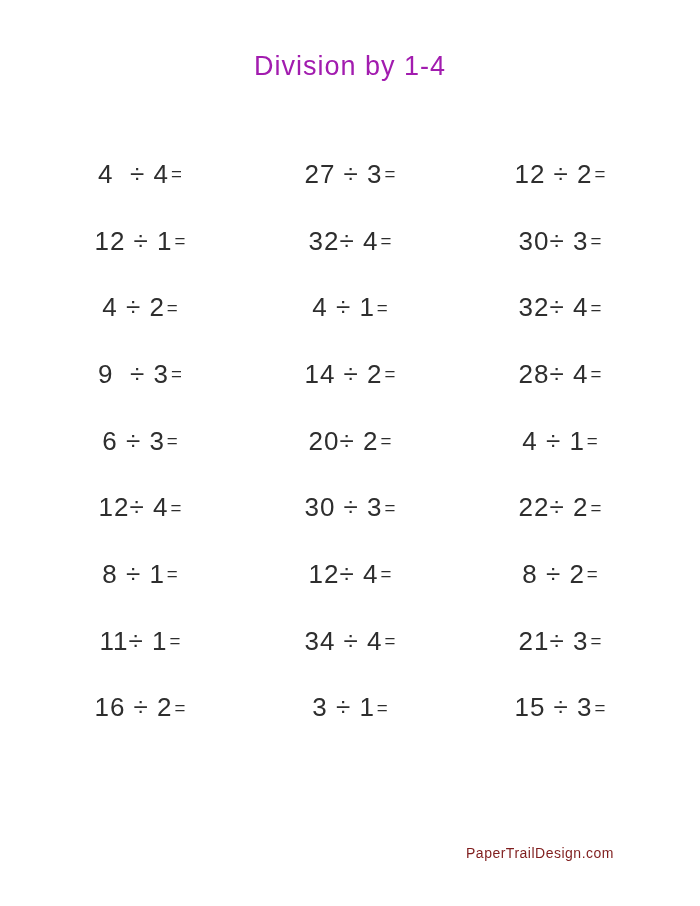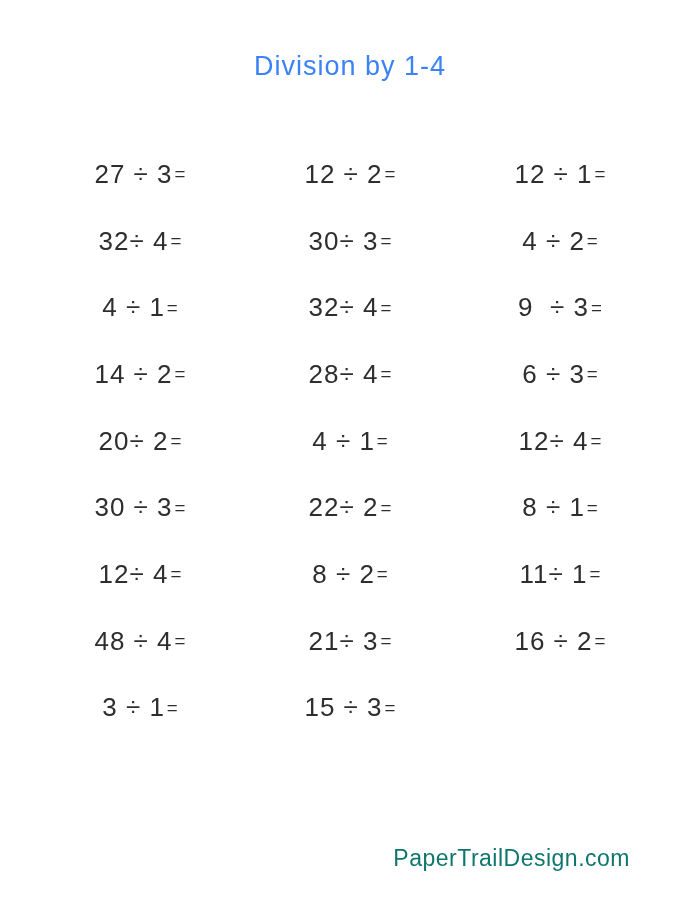--- a/index.html
+++ b/index.html
@@ -15,21 +15,21 @@
   }
   .title {
     position: absolute;
     top: 51px;
     left: 0;
     right: 0;
     text-align: center;
     font-size: 27px;
     font-weight: normal;
     letter-spacing: 1px;
-    color: #3b82f6;
+    color: #a21caf;
   }
   .grid {
     position: absolute;
     top: 141px;
     left: 35px;
     width: 630px;
     display: grid;
     grid-template-columns: repeat(3, 1fr);
     grid-auto-rows: 66.7px;
     align-items: center;
@@ -43,35 +43,36 @@
   .expr { white-space: pre; }
   .eq {
     font-size: 0.72em;
     vertical-align: 0.14em;
     margin-left: 2px;
     letter-spacing: 0;
   }
   .footer {
     position: absolute;
     top: 845px;
-    right: 70px;
-    font-size: 23px;
+    right: 86px;
+    font-size: 14px;
     letter-spacing: 0.5px;
-    color: #0f766e;
+    color: #7f1d1d;
   }
 </style>
 </head>
 <body>
 
 <div class="page">
 
   <h1 class="title">Division by 1-4</h1>
 
   <div class="grid">
 
+    <div class="problem"><span class="expr">4  ÷ 4</span><span class="eq">=</span></div>
     <div class="problem"><span class="expr">27 ÷ 3</span><span class="eq">=</span></div>
     <div class="problem"><span class="expr">12 ÷ 2</span><span class="eq">=</span></div>
 
     <div class="problem"><span class="expr">12 ÷ 1</span><span class="eq">=</span></div>
     <div class="problem"><span class="expr">32÷ 4</span><span class="eq">=</span></div>
     <div class="problem"><span class="expr">30÷ 3</span><span class="eq">=</span></div>
 
     <div class="problem"><span class="expr">4 ÷ 2</span><span class="eq">=</span></div>
     <div class="problem"><span class="expr">4 ÷ 1</span><span class="eq">=</span></div>
     <div class="problem"><span class="expr">32÷ 4</span><span class="eq">=</span></div>
@@ -87,21 +88,21 @@
     <div class="problem"><span class="expr">12÷ 4</span><span class="eq">=</span></div>
     <div class="problem"><span class="expr">30 ÷ 3</span><span class="eq">=</span></div>
 
     <div class="problem"><span class="expr">22÷ 2</span><span class="eq">=</span></div>
     <div class="problem"><span class="expr">8 ÷ 1</span><span class="eq">=</span></div>
     <div class="problem"><span class="expr">12÷ 4</span><span class="eq">=</span></div>
 
     <div class="problem"><span class="expr">8 ÷ 2</span><span class="eq">=</span></div>
     <div class="problem"><span class="expr">11÷ 1</span><span class="eq">=</span></div>
 
-    <div class="problem"><span class="expr">48 ÷ 4</span><span class="eq">=</span></div>
+    <div class="problem"><span class="expr">34 ÷ 4</span><span class="eq">=</span></div>
     <div class="problem"><span class="expr">21÷ 3</span><span class="eq">=</span></div>
     <div class="problem"><span class="expr">16 ÷ 2</span><span class="eq">=</span></div>
 
     <div class="problem"><span class="expr">3 ÷ 1</span><span class="eq">=</span></div>
     <div class="problem"><span class="expr">15 ÷ 3</span><span class="eq">=</span></div>
 
   </div>
 
   <div class="footer">PaperTrailDesign.com</div>
 

